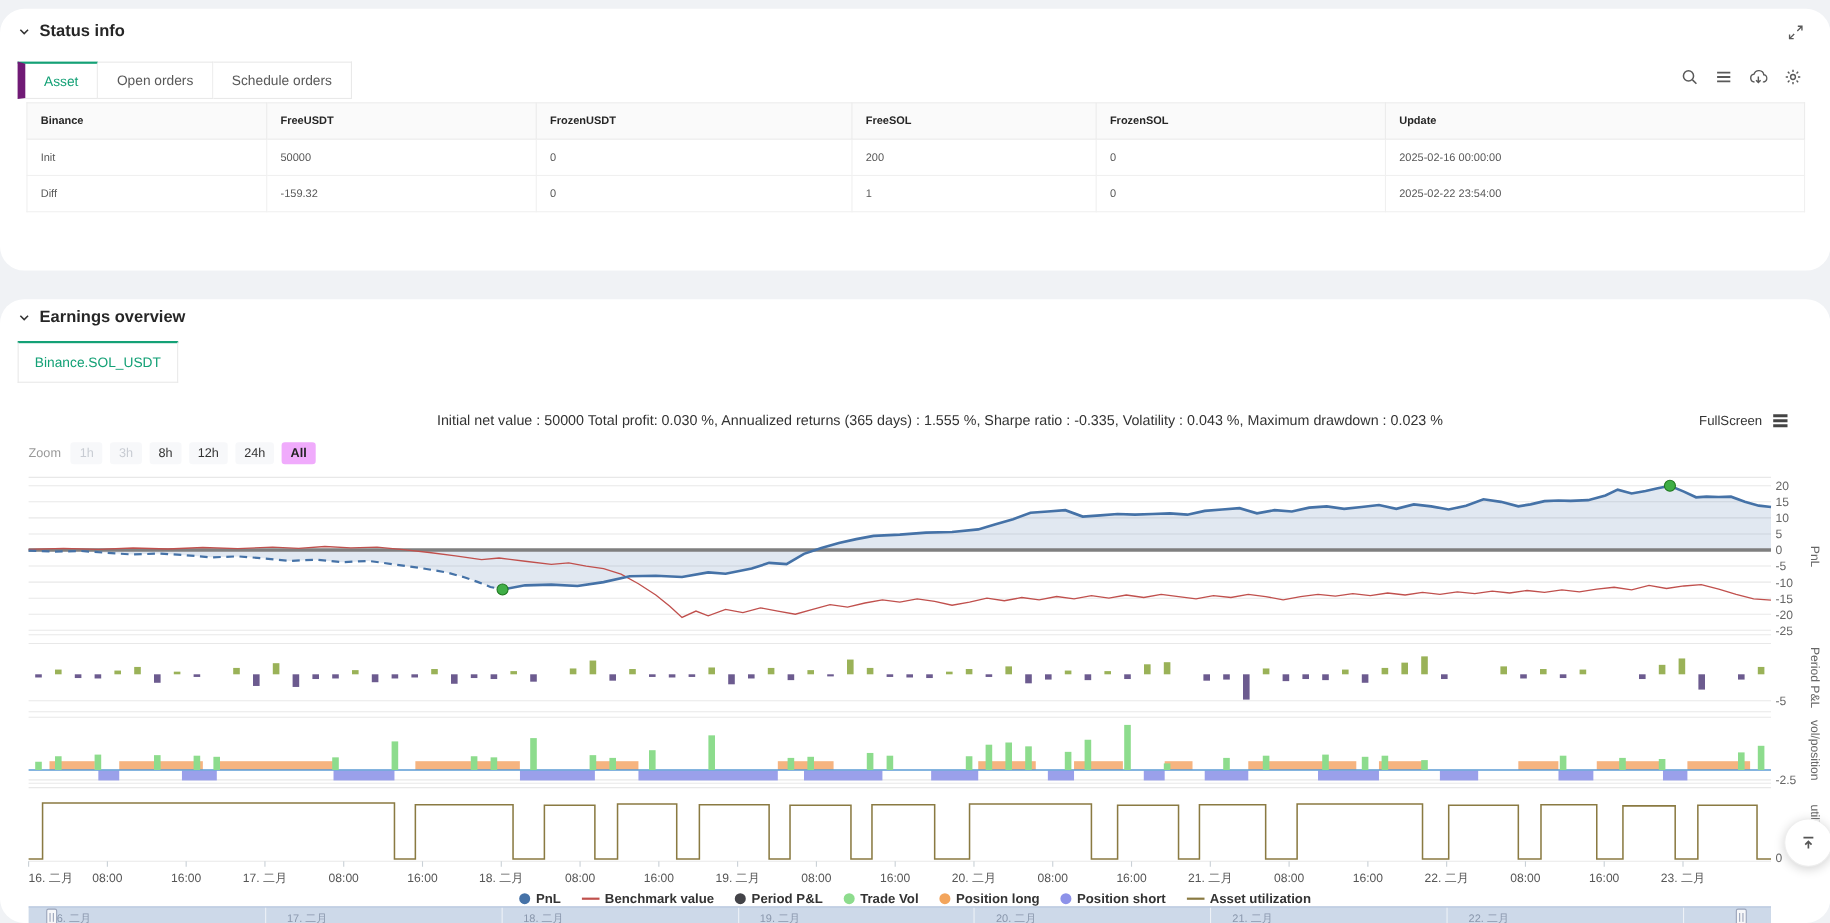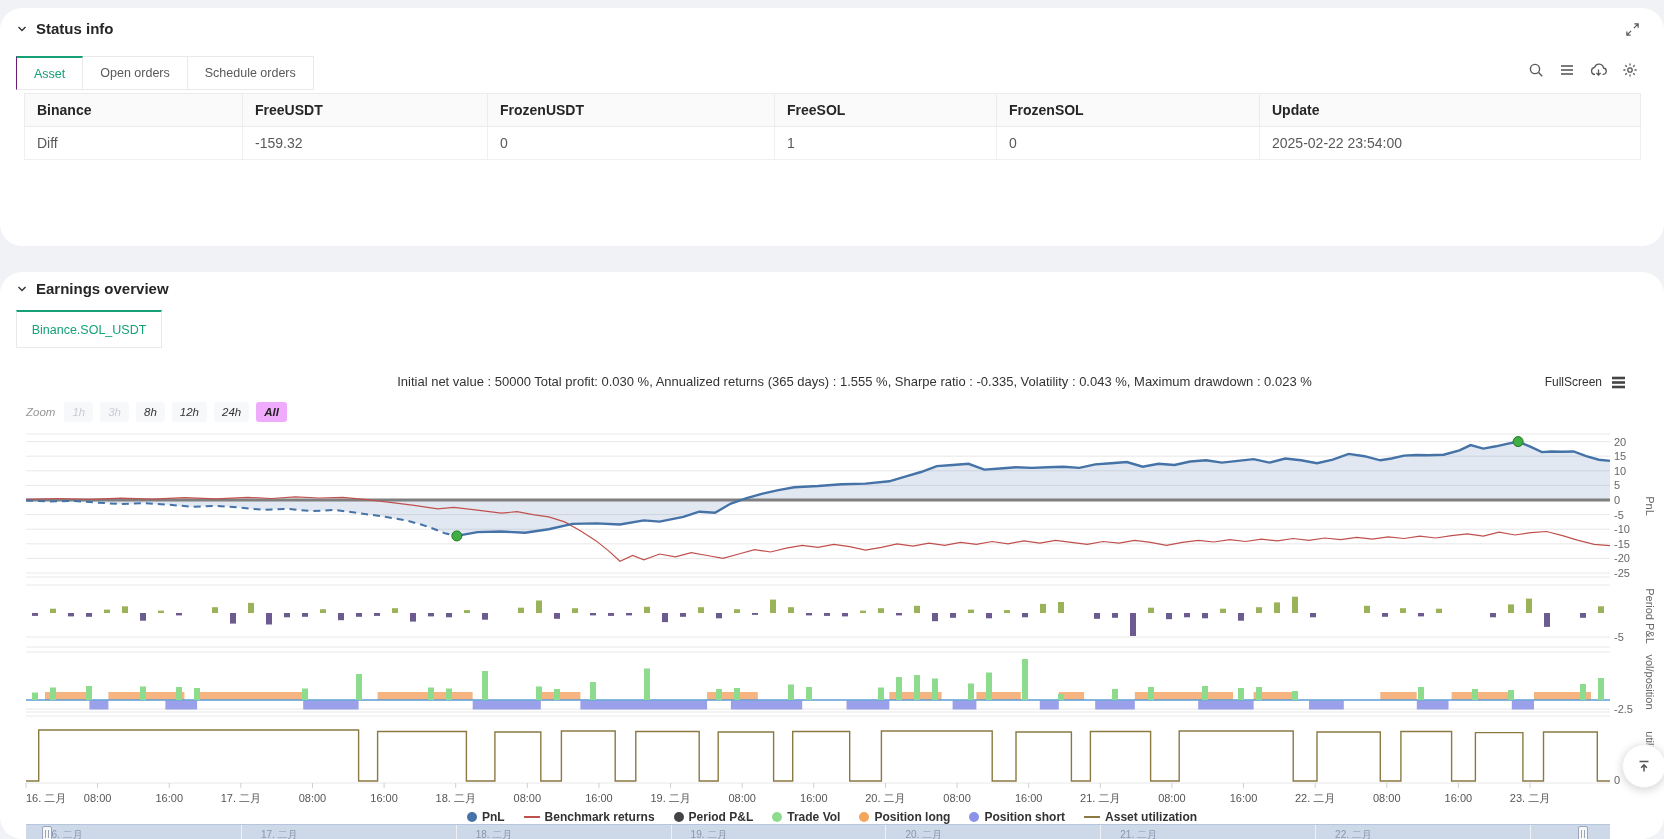--- a/index.html
+++ b/index.html
@@ -7,35 +7,35 @@
   .card{position:absolute;left:0;right:0;background:#fff;border-radius:22px;}
   .card-status{top:8px;height:238px;}
   .card-earnings{top:272px;height:567px;}
   .sec-head{position:absolute;left:16px;display:flex;align-items:center;gap:8px;}
   .sec-title{font-size:15px;font-weight:700;color:#262626;}
   .chev{width:12px;height:12px;display:inline-block;}
   .iconbtn{display:inline-flex;align-items:center;justify-content:center;cursor:pointer;background:none;border:none;padding:0;}
   
   .tabs{position:absolute;left:16px;top:48px;display:flex;}
   .tab{height:34px;line-height:32px;padding:0 17px;font-size:12.5px;color:#595959;background:#fff;border:1px solid #e9e9e9;border-left:none;box-sizing:border-box;cursor:pointer;}
-  .tab:first-child{border-left:1px solid #701a75;}
+  .tab:first-child{border-left:7px solid #701a75;}
   .tab.active{color:var(--green);border-top:2px solid var(--green);font-weight:500;}
   .tab-actions{position:absolute;right:26px;top:54px;display:flex;gap:15px;align-items:center;}
   .tab-actions svg{display:block;}
   
-  table.grid{position:absolute;left:24px;top:85px;width:1616px;border-collapse:collapse;table-layout:fixed;font-size:14px;}
+  table.grid{position:absolute;left:24px;top:85px;width:1616px;border-collapse:collapse;table-layout:fixed;font-size:10px;}
   table.grid th{background:#fafafa;font-weight:600;color:#262626;text-align:left;height:32px;padding:0 12px;border:1px solid #ececec;}
   table.grid td{height:32px;color:#595959;padding:0 12px;border:1px solid #f0f0f0;border-top:none;}
   td.c-link{color:#4a9df5;cursor:pointer;}
   td.c-red, .c-red{color:#f5222d;}
   
   .symbol-tab{position:absolute;left:16px;top:38px;width:146px;height:38px;line-height:36px;text-align:center;font-size:12.5px;color:var(--green);background:#fff;border:1px solid #e9e9e9;border-top:2px solid var(--green);box-sizing:border-box;cursor:pointer;}
   .stats-row{position:absolute;left:0;right:0;top:102px;text-align:center;font-size:13px;color:#333;margin-left:45px;}
   .fullscreen{position:absolute;right:38px;top:103px;display:flex;align-items:center;gap:9px;font-size:12px;color:#333;cursor:pointer;}
-  .zoom-row{position:absolute;left:26px;top:130px;display:flex;align-items:center;gap:7px;font-size:11.5px;font-style:italic;}
+  .zoom-row{position:absolute;left:26px;top:130px;display:flex;align-items:center;gap:7px;font-size:11.5px;}
   .zoom-label{color:#999;margin-right:2px;}
   .zbtn{display:inline-block;padding:4px 8px;border-radius:3px;background:#f7f8fa;color:#333;cursor:pointer;}
   .zbtn.disabled{color:#c8ccd3;cursor:default;}
   .zbtn.selected{background:#f0abfc;color:#222;font-weight:600;}
   #chart-svg{position:absolute;left:0;top:0;}
   .tick{font-size:11px;fill:#666;}
   .xlab{font-size:11px;fill:#555;}
   .atitle{font-size:11px;fill:#666;}
   
   .legend{position:absolute;left:0;right:0;top:536px;display:flex;justify-content:center;gap:19px;align-items:center;height:18px;}
@@ -119,20 +119,28 @@
           <tr>
             <th>Binance</th>
             <th>FreeUSDT</th>
             <th>FrozenUSDT</th>
             <th>FreeSOL</th>
             <th>FrozenSOL</th>
             <th>Update</th>
           </tr>
         </thead>
         <tbody>
+          <tr>
+            <td>Init</td>
+            <td>50000</td>
+            <td>0</td>
+            <td>200</td>
+            <td>0</td>
+            <td>2025-02-16 00:00:00</td>
+          </tr>
           <tr>
             <td class="c-red">Diff</td>
             <td class="c-red">-159.32</td>
             <td>0</td>
             <td class="c-red">1</td>
             <td>0</td>
             <td>2025-02-22 23:54:00</td>
           </tr>
         </tbody>
       </table>
@@ -414,21 +422,21 @@
         <text x="1646" y="478" class="atitle" text-anchor="middle" transform="rotate(90 1646 478)">utiliza...</text>
       </svg>
 
     <div class="legend" id="legend">
         <span class="litem">
           <span class="ldot" style="background: rgb(69, 114, 167);"></span>
           <span>PnL</span>
         </span>
         <span class="litem">
           <span class="lline" style="border-top-color: rgb(192, 80, 77);"></span>
-          <span>Benchmark returns</span>
+          <span>Benchmark value</span>
         </span>
         <span class="litem">
           <span class="ldot" style="background: rgb(67, 67, 72);"></span>
           <span>Period P&amp;L</span>
         </span>
         <span class="litem">
           <span class="ldot" style="background: rgb(141, 220, 141);"></span>
           <span>Trade Vol</span>
         </span>
         <span class="litem">

